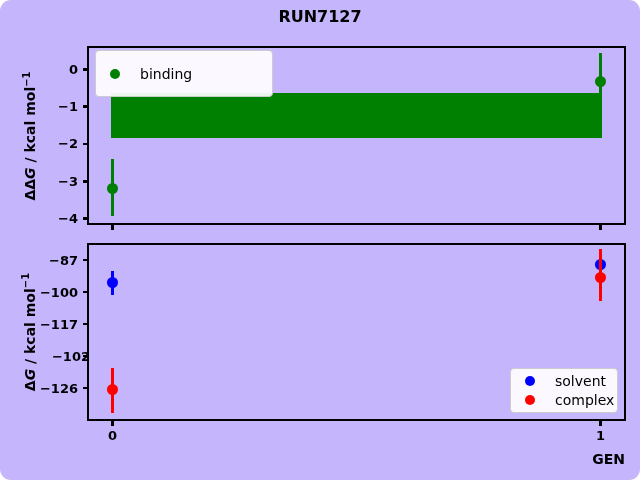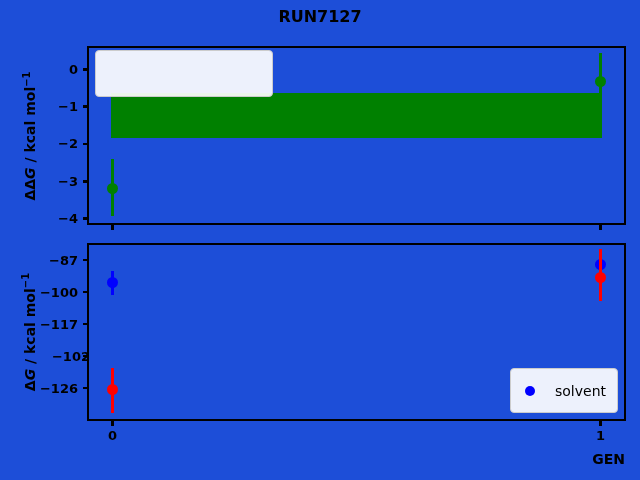--- a/index.html
+++ b/index.html
@@ -1,17 +1,17 @@
 <!DOCTYPE html>
 <html><head>
 <meta charset="utf-8">
 <style>
   html,body{margin:0;padding:0;background:#fff;}
-  .fig{position:relative;width:640px;height:480px;background:#1d4ed8;overflow:hidden;
-       font-family:"DejaVu Sans","Liberation Sans",sans-serif;color:#000;}
+  .fig{position:relative;width:640px;height:480px;background:#c4b5fd;overflow:hidden;
+       font-family:"DejaVu Sans","Liberation Sans",sans-serif;color:#000;border-radius:11px;}
   .suptitle{position:absolute;left:0;right:0;top:7px;text-align:center;
             font-size:16px;font-weight:bold;}
   .frame{position:absolute;border:2.5px solid #000;box-sizing:border-box;}
   .tick{position:absolute;background:#000;}
   .ticklabel{position:absolute;font-size:13px;font-weight:bold;line-height:15px;}
   .ylabel{position:absolute;font-size:14px;font-weight:bold;text-align:center;
           height:18px;line-height:18px;transform:rotate(-90deg);white-space:nowrap;}
   .ylabel sup{font-size:10px;}
   .ylabel .var{font-style:italic;}
   .xlabel{position:absolute;font-size:14px;font-weight:bold;text-align:right;}
@@ -46,20 +46,26 @@
       <div class="tick" style="left: 82.5px; top: 142.736px; width: 4.5px; height: 2.5px;"></div>
       <div class="ticklabel" style="left: 22px; top: 136.486px; width: 56px; text-align: right;">−2</div>
       <div class="tick" style="left: 82.5px; top: 180.039px; width: 4.5px; height: 2.5px;"></div>
       <div class="ticklabel" style="left: 22px; top: 173.789px; width: 56px; text-align: right;">−3</div>
       <div class="tick" style="left: 82.5px; top: 217.341px; width: 4.5px; height: 2.5px;"></div>
       <div class="ticklabel" style="left: 22px; top: 211.091px; width: 56px; text-align: right;">−4</div>
       <div class="tick" style="left: 111.159px; top: 225px; width: 2.5px; height: 4.5px;"></div>
       <div class="tick" style="left: 599.341px; top: 225px; width: 2.5px; height: 4.5px;"></div>
       <div class="ylabel" style="width: 177px; left: -62.5px; top: 126.5px;"><span>ΔΔ</span><span class="var">G</span><span> / kcal mol</span><sup>−1</sup></div>
       <div class="legend" style="left: 95px; top: 50px; width: 178px; height: 47px;">
+        <div class="lrow">
+          <div class="lmark">
+            <div class="ldot" style="background: rgb(0, 128, 0);"></div>
+          </div>
+          <div class="llabel">binding</div>
+        </div>
       </div>
       <div class="ebar" style="left: 110.659px; top: 270.56px; width: 3.5px; height: 24px; background: rgb(0, 0, 255);"></div>
       <div class="marker" style="left: 106.909px; top: 276.9px; width: 11px; height: 11px; background: rgb(0, 0, 255);"></div>
       <div class="ebar" style="left: 598.841px; top: 253.6px; width: 3.5px; height: 20.8px; background: rgb(0, 0, 255);"></div>
       <div class="marker" style="left: 595.091px; top: 258.66px; width: 11px; height: 11px; background: rgb(0, 0, 255);"></div>
       <div class="ebar" style="left: 110.659px; top: 368.16px; width: 3.5px; height: 44.8px; background: rgb(255, 0, 0);"></div>
       <div class="marker" style="left: 106.909px; top: 384.1px; width: 11px; height: 11px; background: rgb(255, 0, 0);"></div>
       <div class="ebar" style="left: 598.841px; top: 248.8px; width: 3.5px; height: 52.16px; background: rgb(255, 0, 0);"></div>
       <div class="marker" style="left: 595.091px; top: 272.42px; width: 11px; height: 11px; background: rgb(255, 0, 0);"></div>
       <div class="frame" style="left: 87px; top: 243px; width: 539px; height: 178px;"></div>
@@ -79,15 +85,21 @@
       <div class="ticklabel" style="left: 580.591px; top: 428px; width: 40px; text-align: center;">1</div>
       <div class="ylabel" style="width: 176px; left: -62px; top: 323px;"><span>Δ</span><span class="var">G</span><span> / kcal mol</span><sup>−1</sup></div>
       <div class="xlabel" style="left: 88px; top: 451px; width: 537px;">GEN</div>
       <div class="legend" style="left: 510px; top: 368px; width: 108px; height: 45px;">
         <div class="lrow">
           <div class="lmark">
             <div class="ldot" style="background: rgb(0, 0, 255);"></div>
           </div>
           <div class="llabel">solvent</div>
         </div>
+        <div class="lrow">
+          <div class="lmark">
+            <div class="ldot" style="background: rgb(255, 0, 0);"></div>
+          </div>
+          <div class="llabel">complex</div>
+        </div>
       </div>
     </div>
 </div>
 
 </body></html>

